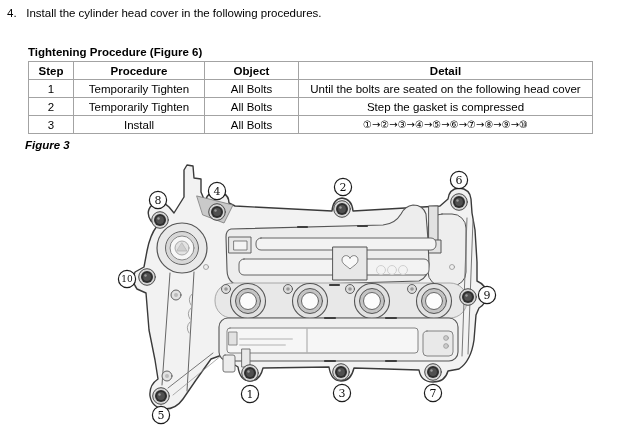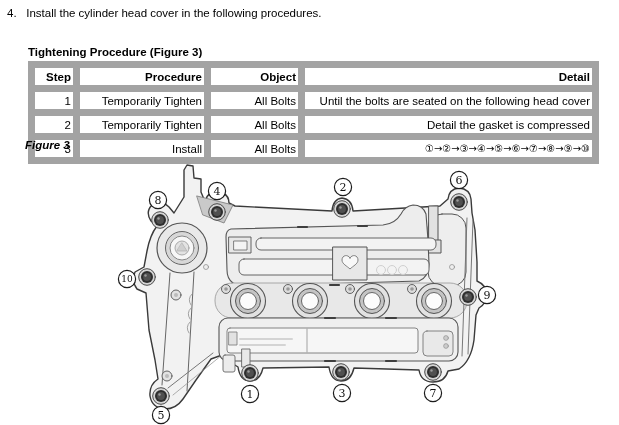--- a/index.html
+++ b/index.html
@@ -4,40 +4,40 @@
 <style>
   html,body{margin:0;padding:0;background:#fff;}
   .stage{position:relative;width:619px;height:425px;background:#ffffff;
          font-family:"Liberation Sans",sans-serif;color:#000;overflow:hidden;}
   .abs{position:absolute;}
   .instruction{top:7px;left:7px;font-size:11.5px;white-space:nowrap;}
   .instruction .num{display:inline-block;width:16px;}
   .table-title{top:46px;left:28px;font-size:11.5px;font-weight:bold;}
   table.proc{position:absolute;left:28px;top:61px;width:564px;border-collapse:collapse;
              table-layout:fixed;font-size:11.5px;}
-  table.proc th,table.proc td{border:7px solid #a3a3a3;text-align:right;vertical-align:middle;
+  table.proc th,table.proc td{border:1px solid #a3a3a3;text-align:center;vertical-align:middle;
              height:17px;padding:0 2px;white-space:nowrap;overflow:hidden;}
   table.proc th{font-weight:bold;}
   td.seq{font-family:"DejaVu Sans",sans-serif;font-size:10px;}
   .figure-label{top:139px;left:25px;font-size:11.5px;font-weight:bold;font-style:italic;}
   svg.diagram{position:absolute;top:0;left:0;}
   svg text.callout-num{font-family:"DejaVu Serif",serif;font-size:11px;fill:#111;}
   svg text.callout-num.small{font-size:9px;}
 </style>
 </head>
 <body>
 
 <div class="stage">
 
   <div class="abs instruction">
     <span class="num">4.</span>
     <span>Install the cylinder head cover in the following procedures.</span>
   </div>
 
-  <div class="abs table-title">Tightening Procedure (Figure 3)</div>
+  <div class="abs table-title">Tightening Procedure (Figure 6)</div>
 
   <table class="proc">
     <colgroup>
         <col style="width:45px">
         <col style="width:131px">
         <col style="width:94px">
         <col style="width:294px">
       </colgroup>
     <thead>
       <tr>
@@ -51,21 +51,21 @@
       <tr>
         <td>1</td>
         <td>Temporarily Tighten</td>
         <td>All Bolts</td>
         <td>Until the bolts are seated on the following head cover</td>
       </tr>
       <tr>
         <td>2</td>
         <td>Temporarily Tighten</td>
         <td>All Bolts</td>
-        <td>Detail the gasket is compressed</td>
+        <td>Step the gasket is compressed</td>
       </tr>
       <tr>
         <td>3</td>
         <td>Install</td>
         <td>All Bolts</td>
         <td class="seq">①→②→③→④→⑤→⑥→⑦→⑧→⑨→⑩</td>
       </tr>
     </tbody>
   </table>
 

